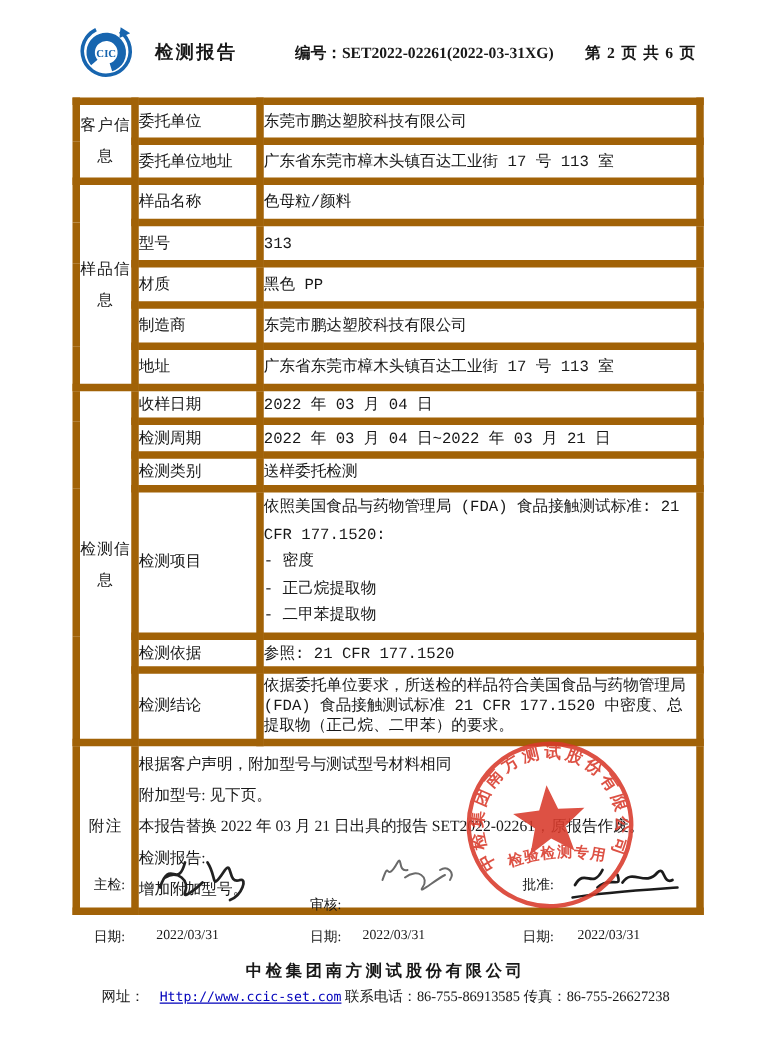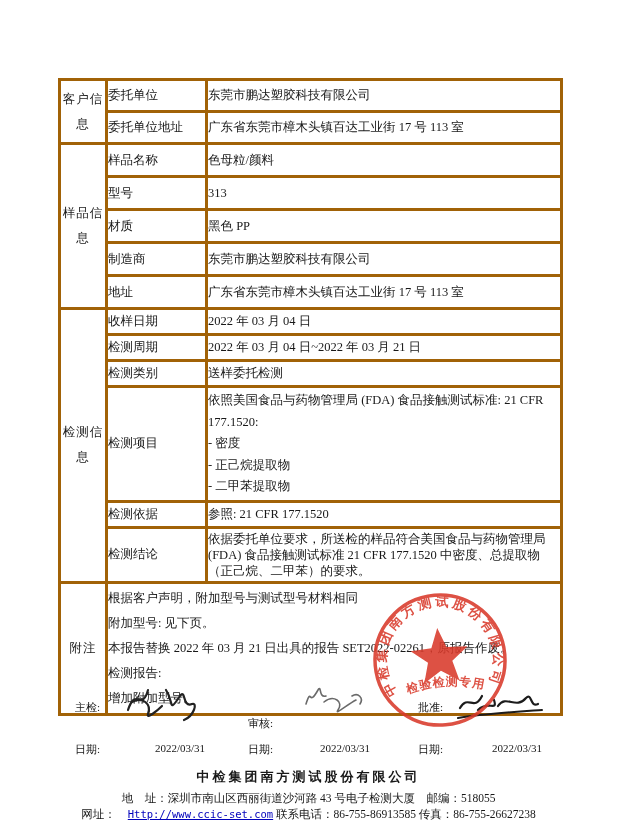--- a/index.html
+++ b/index.html
@@ -33,34 +33,34 @@
 
   
   table.report {
     position: absolute; top: 78px; left: 58px;
     width: 505px;
     border-collapse: collapse;
     table-layout: fixed;
     font-size: 12.5px;
   }
   table.report td {
-    border: 3px solid #a16207;
+    border: 6px solid #a16207;
     vertical-align: middle;
     padding: 2px 0;
   }
   td.sec {
     width: 47px;
     text-align: center;
     padding: 0 11px;
     word-break: break-all;
     line-height: 2.0;
     letter-spacing: 1px;
   }
   td.lab { width: 100px; padding-left: 12px; }
-  td.val { padding-left: 13px; padding-right: 8px; }
+  td.val { padding-left: 13px; padding-right: 8px; font-family: Liberation Mono, monospace; }
   tr.h32 td { height: 32px; }
   tr.h33 td { height: 33px; }
   tr.h26 td { height: 26px; }
   td.multi { padding-top: 5px; padding-bottom: 5px; }
   td.multi div { line-height: 21.5px; }
   td.wrap { line-height: 16px; padding-top: 4px; padding-bottom: 4px; }
   td.notes { padding: 6px 10px 6px 13px; }
   td.notes div { line-height: 25px; }
 
   
@@ -70,21 +70,21 @@
   .sig-label.l2 { left: 248px; margin-top: 16px; }
   .sig-label.l3 { left: 418px; }
   .sig-svg { position: absolute; }
   .sig1 { left: 118px; top: -14px; }
   .sig2 { left: 288px; top: -16px; }
   .sig3 { left: 452px; top: -8px; }
   .date-label { position: absolute; top: 52px; }
   .date-label.l1 { left: 75px; }
   .date-label.l2 { left: 248px; }
   .date-label.l3 { left: 418px; }
-  .date-val { position: absolute; top: 52px; width: 110px; text-align: center; }
+  .date-val { position: absolute; top: 52px; width: 110px; }
   .date-val.v1 { left: 125px; }
   .date-val.v2 { left: 290px; }
   .date-val.v3 { left: 462px; }
 
   
   .stamp {
     position: absolute; top: 590px; left: 370px;
     width: 140px; height: 140px;
     transform: rotate(-5deg);
     opacity: 0.88;
@@ -102,20 +102,33 @@
     text-decoration: underline;
     cursor: pointer;
     margin-left: 12px;
   }
 </style>
 </head>
 <body>
 
 <div class="page">
 
+  <div class="hdr">
+    <div class="logo">
+      <svg width="46" height="46" viewBox="0 0 48 48">
+        <circle cx="24" cy="24" r="20" fill="none" stroke="#1765af" stroke-width="3" stroke-dasharray="104 22" transform="rotate(-55 24 24)"></circle>
+        <polygon points="36,4 44,9 35,13" fill="#1765af"></polygon>
+        <circle cx="24" cy="25" r="13" fill="none" stroke="#1765af" stroke-width="7" stroke-dasharray="66 16" transform="rotate(140 24 25)"></circle>
+        <text x="24" y="28.5" font-size="9" font-weight="bold" fill="#1765af" text-anchor="middle" font-family="Liberation Serif, serif">CIC</text>
+      </svg>
+    </div>
+    <div class="hdr-title">检测报告</div>
+    <div class="hdr-no"><span>编号：</span><span>SET2022-02261(2022-03-31XG)</span></div>
+    <div class="hdr-page">第 2 页 共 6 页</div>
+  </div>
 
   <table class="report">
     <tbody>
 
       <tr class="h32">
         <td class="sec" rowspan="2">客户信息</td>
         <td class="lab">委托单位</td>
         <td class="val">东莞市鹏达塑胶科技有限公司</td>
       </tr>
       <tr class="h32">
@@ -226,17 +239,16 @@
         <textPath href="#ringArc" startOffset="2">中检集团南方测试股份有限公司</textPath>
       </text>
       <text font-size="12" fill="#d93a2b" letter-spacing="1" font-weight="bold" font-family="Liberation Serif, serif">
         <textPath href="#bannerArc" startOffset="1">检验检测专用章</textPath>
       </text>
     </svg>
   </div>
 
   <div class="ftr">
     <div class="ftr-company">中检集团南方测试股份有限公司</div>
-    <div class="ftr-line"><span>地　址：</span><span>深圳市南山区西丽街道沙河路 43 号电子检测大厦</span><span>　</span><span>邮编：</span><span>518055</span></div>
     <div class="ftr-line"><span>网址：</span><span class="ftr-link">Http://www.ccic-set.com</span><span> </span><span>联系电话：</span><span>86-755-86913585</span><span> </span><span>传真：</span><span>86-755-26627238</span></div>
   </div>
 
 </div>
 
 </body></html>

